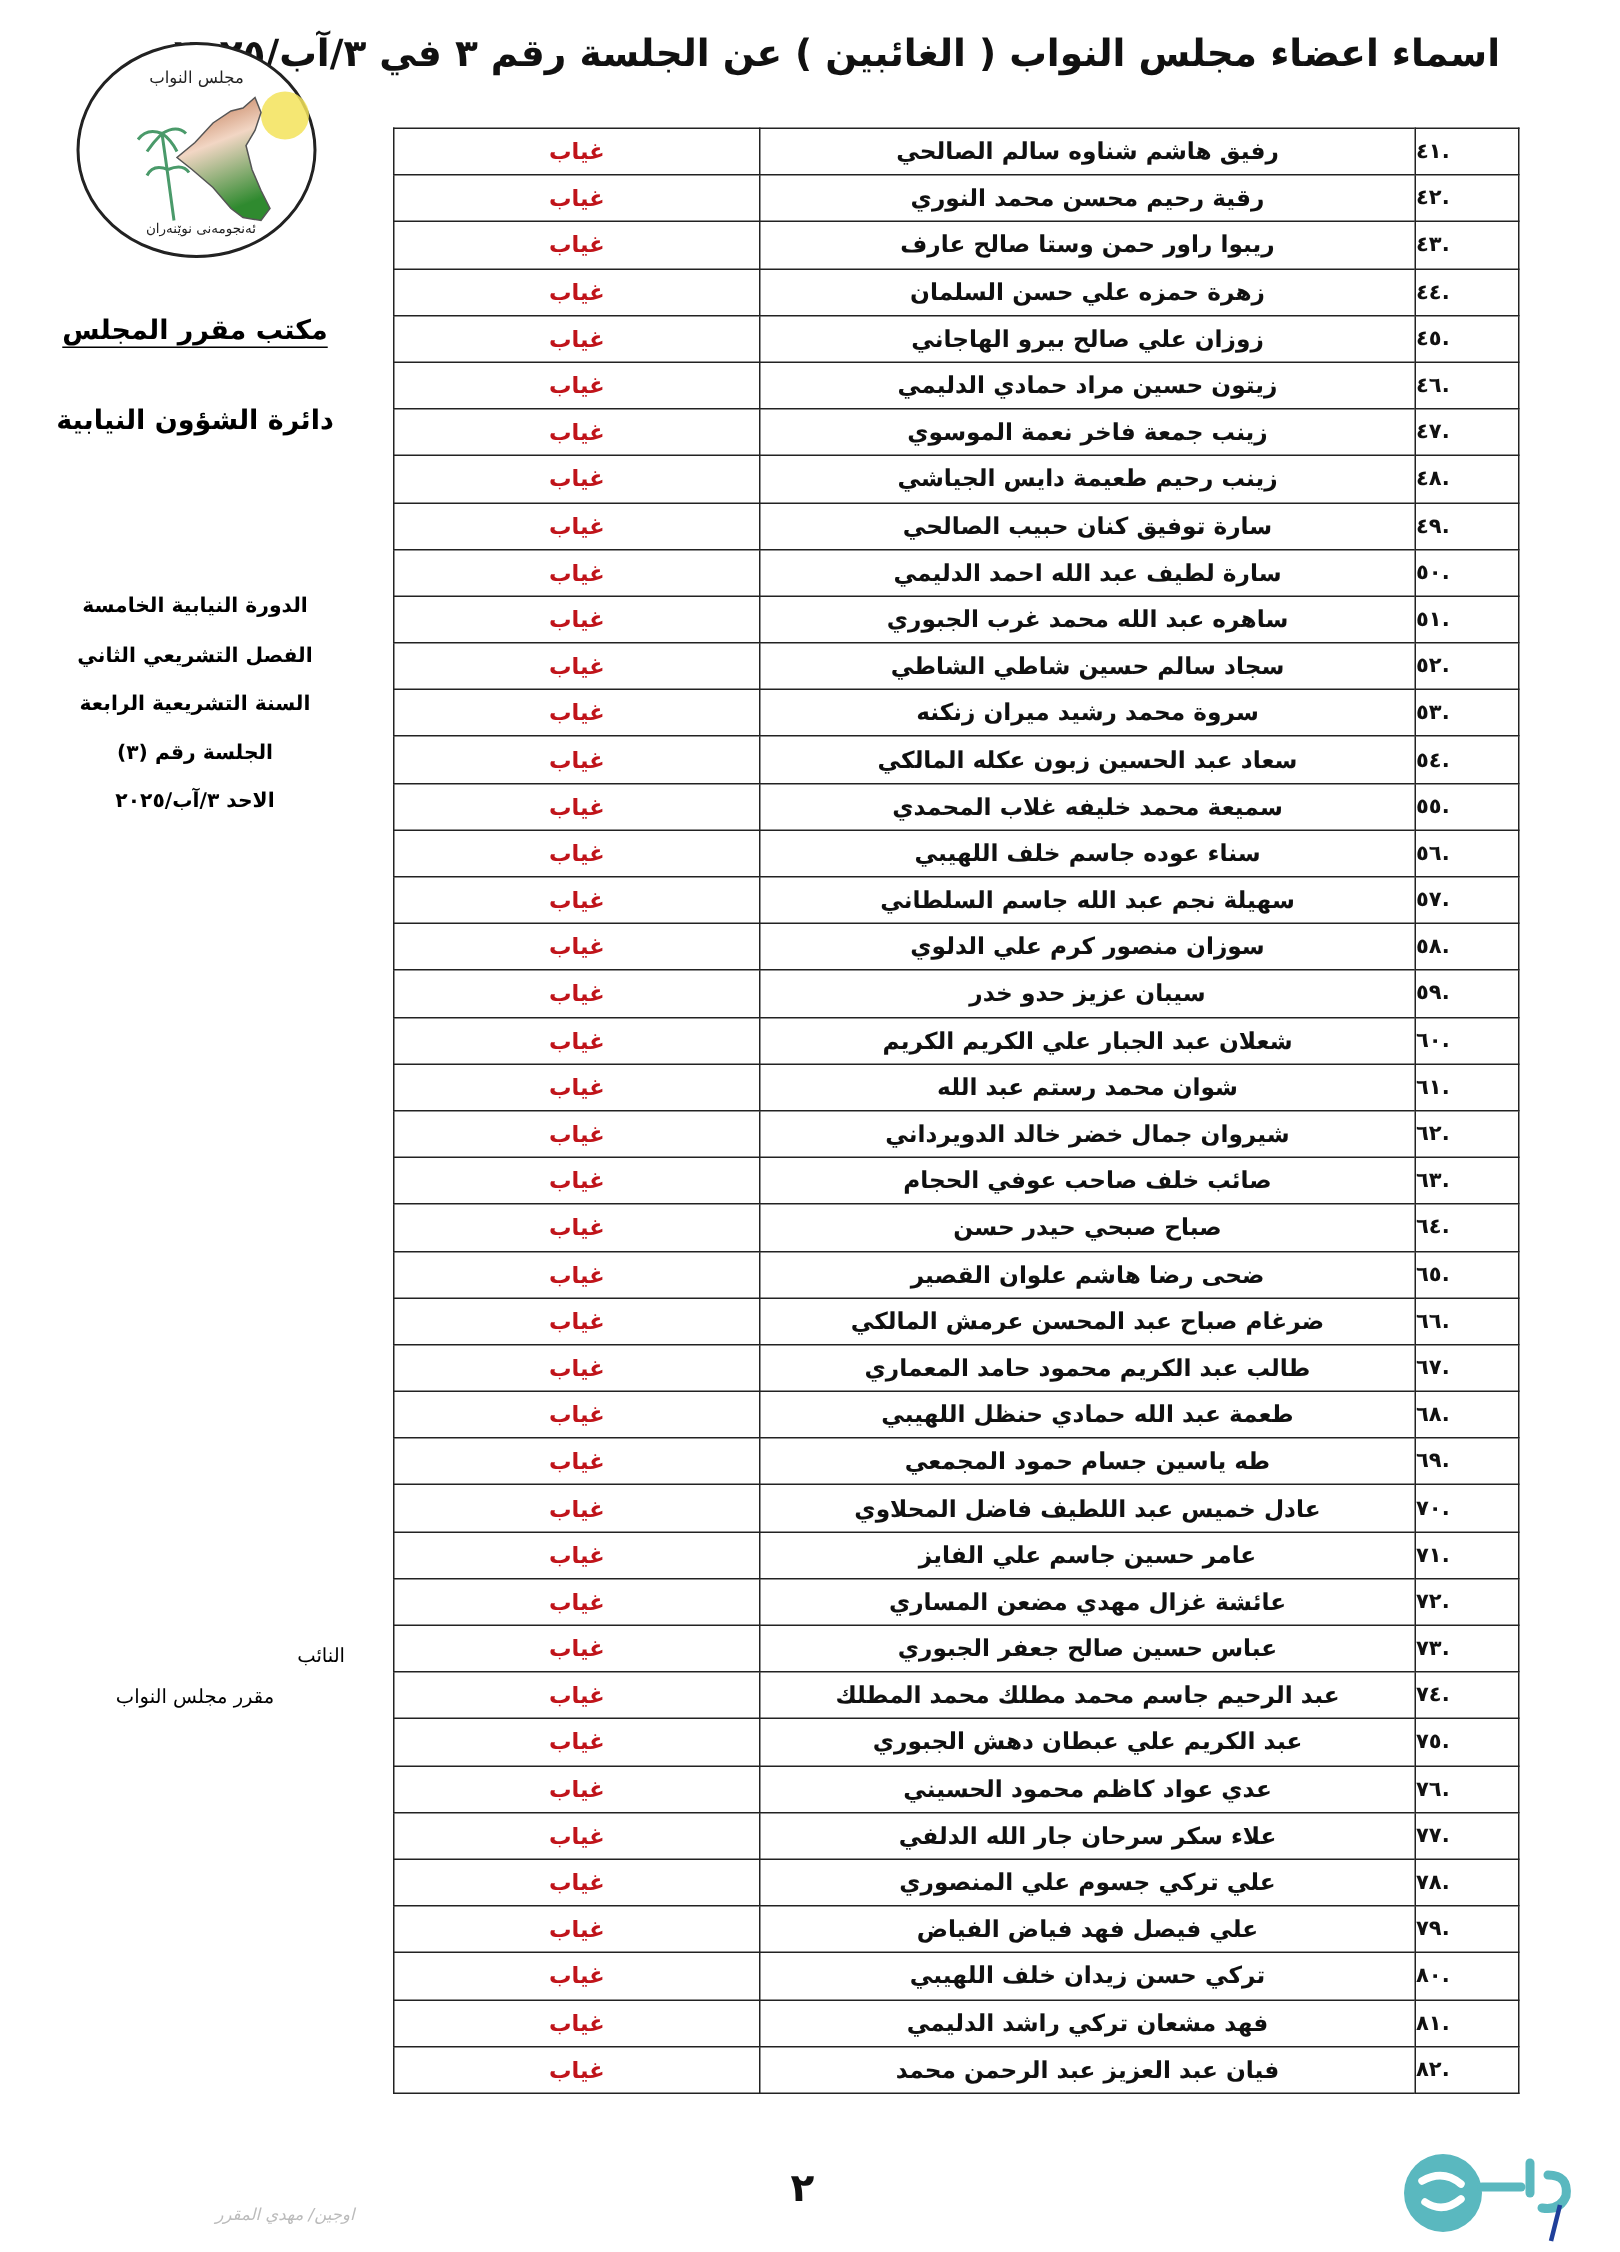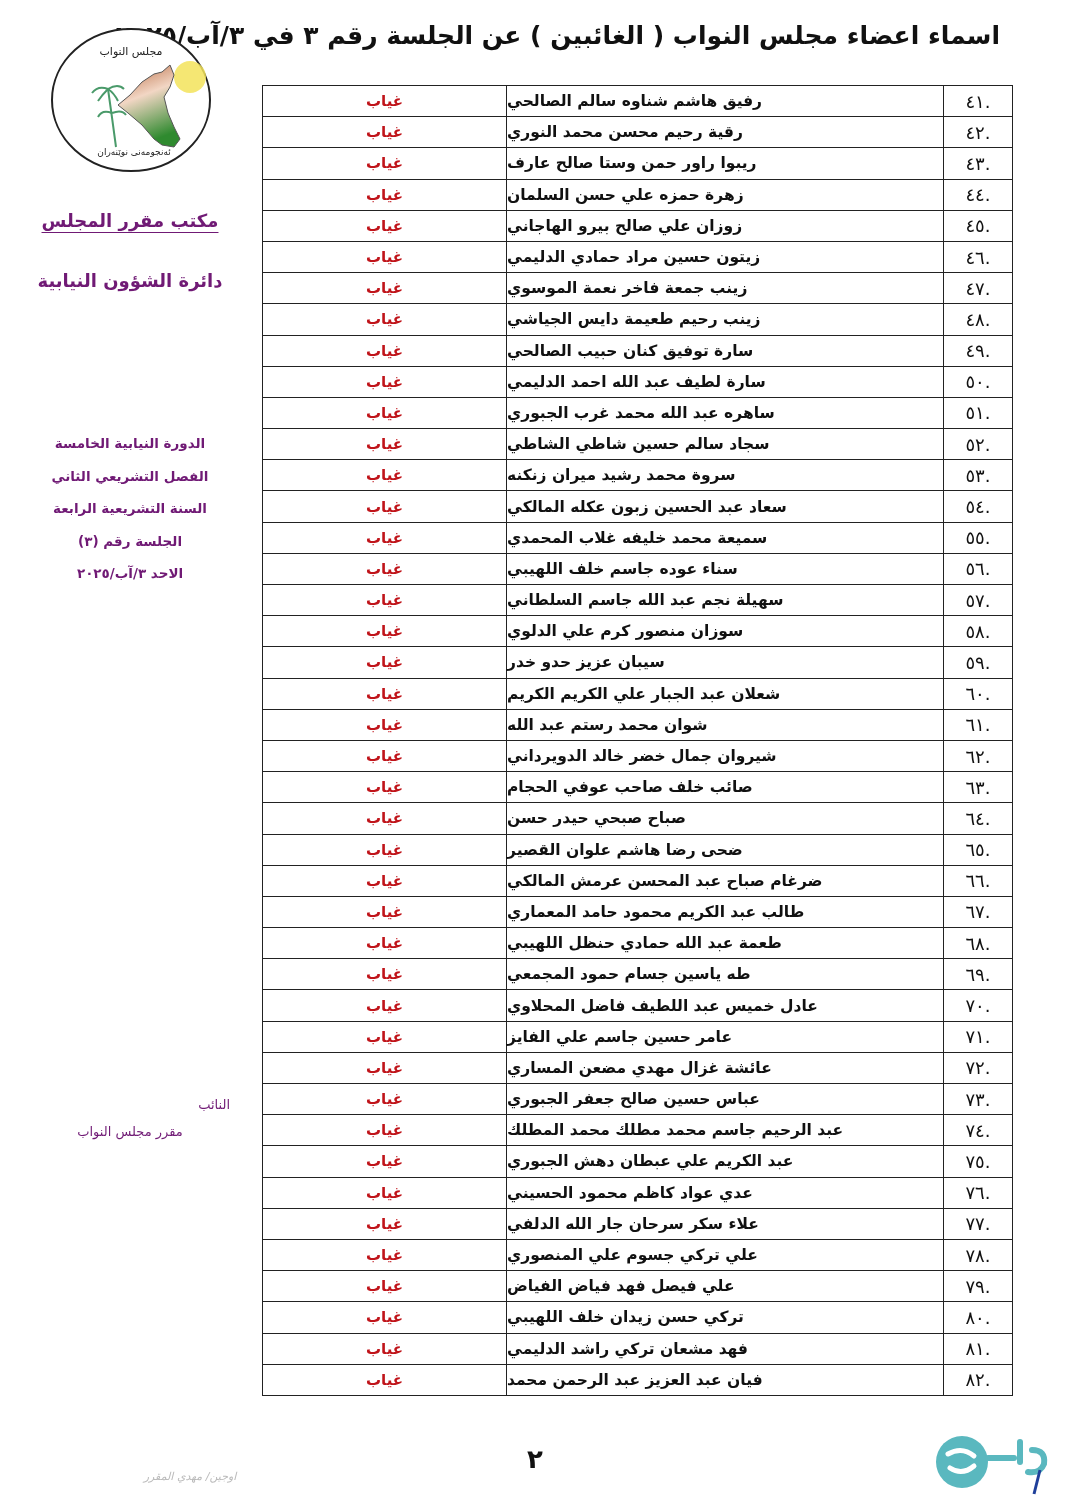--- a/index.html
+++ b/index.html
@@ -2,37 +2,37 @@
 <html><head>
 <meta charset="utf-8">
 <style>
   html, body { margin:0; padding:0; background:#ffffff; }
   body { width:1080px; height:1501px; position:relative; overflow:hidden;
          font-family:"DejaVu Sans", sans-serif; color:#111; }
   .title { position:absolute; left:280px; top:14px; width:720px; height:44px;
            direction:rtl; text-align:center; font-weight:bold; font-size:25px;
            line-height:44px; color:#111; white-space:nowrap; }
   .logo { position:absolute; left:50px; top:27px; width:162px; height:146px; }
-  .side { position:absolute; direction:rtl; text-align:center; font-weight:bold; color:#701a75; }
+  .side { position:absolute; direction:rtl; text-align:center; font-weight:bold; color:#000000; }
   .office { left:30px; top:210px; width:200px; font-size:18px; }
   .office span { text-decoration:underline; text-underline-offset:5px; }
   .dept { left:30px; top:270px; width:200px; font-size:18px; }
   .dept span { text-underline-offset:5px; }
-  .session { left:20px; top:388px; width:220px; font-size:13.5px;margin-top:39px; }
+  .session { left:20px; top:388px; width:220px; font-size:13.5px; }
   .session div { height:32.5px; line-height:32.5px; }
   .sign { left:30px; top:1093px; width:200px; }
   .sign .role { font-size:13px; font-weight:normal; height:24px; line-height:24px;text-align:right; }
   .sign .name { font-size:18px; height:34px; line-height:34px; }
   .sign .pos { font-size:13px; font-weight:normal; height:30px; line-height:30px; }
   table.roster { position:absolute; left:262px; top:85px; width:751px;
                  border-collapse:collapse; direction:rtl; }
   table.roster td { border:1.5px solid #222; height:30.2px; padding:0;
                     vertical-align:middle; }
-  td.num { width:68px; text-align:center; font-weight:normal; font-size:18px; }
-  td.name { width:436px; text-align:left; font-weight:bold; font-size:15.5px; white-space:nowrap; }
+  td.num { width:68px; text-align:left; font-weight:bold; font-size:14px; }
+  td.name { width:436px; text-align:center; font-weight:bold; font-size:15.5px; white-space:nowrap; }
   td.status { text-align:center; font-weight:bold; font-size:15px; color:#c0141a; }
   .page-num { position:absolute; left:510px; top:1444px; width:50px; text-align:center;
               font-size:26px; font-weight:bold; }
   .watermark-sig { position:absolute; left:130px; top:1470px; width:120px; font-size:11px;
                    color:#bbbbbb; direction:rtl; text-align:center; font-style:italic; }
   .brand { position:absolute; left:928px; top:1432px; width:124px; height:64px; }
 </style>
 </head>
 <body>
 

